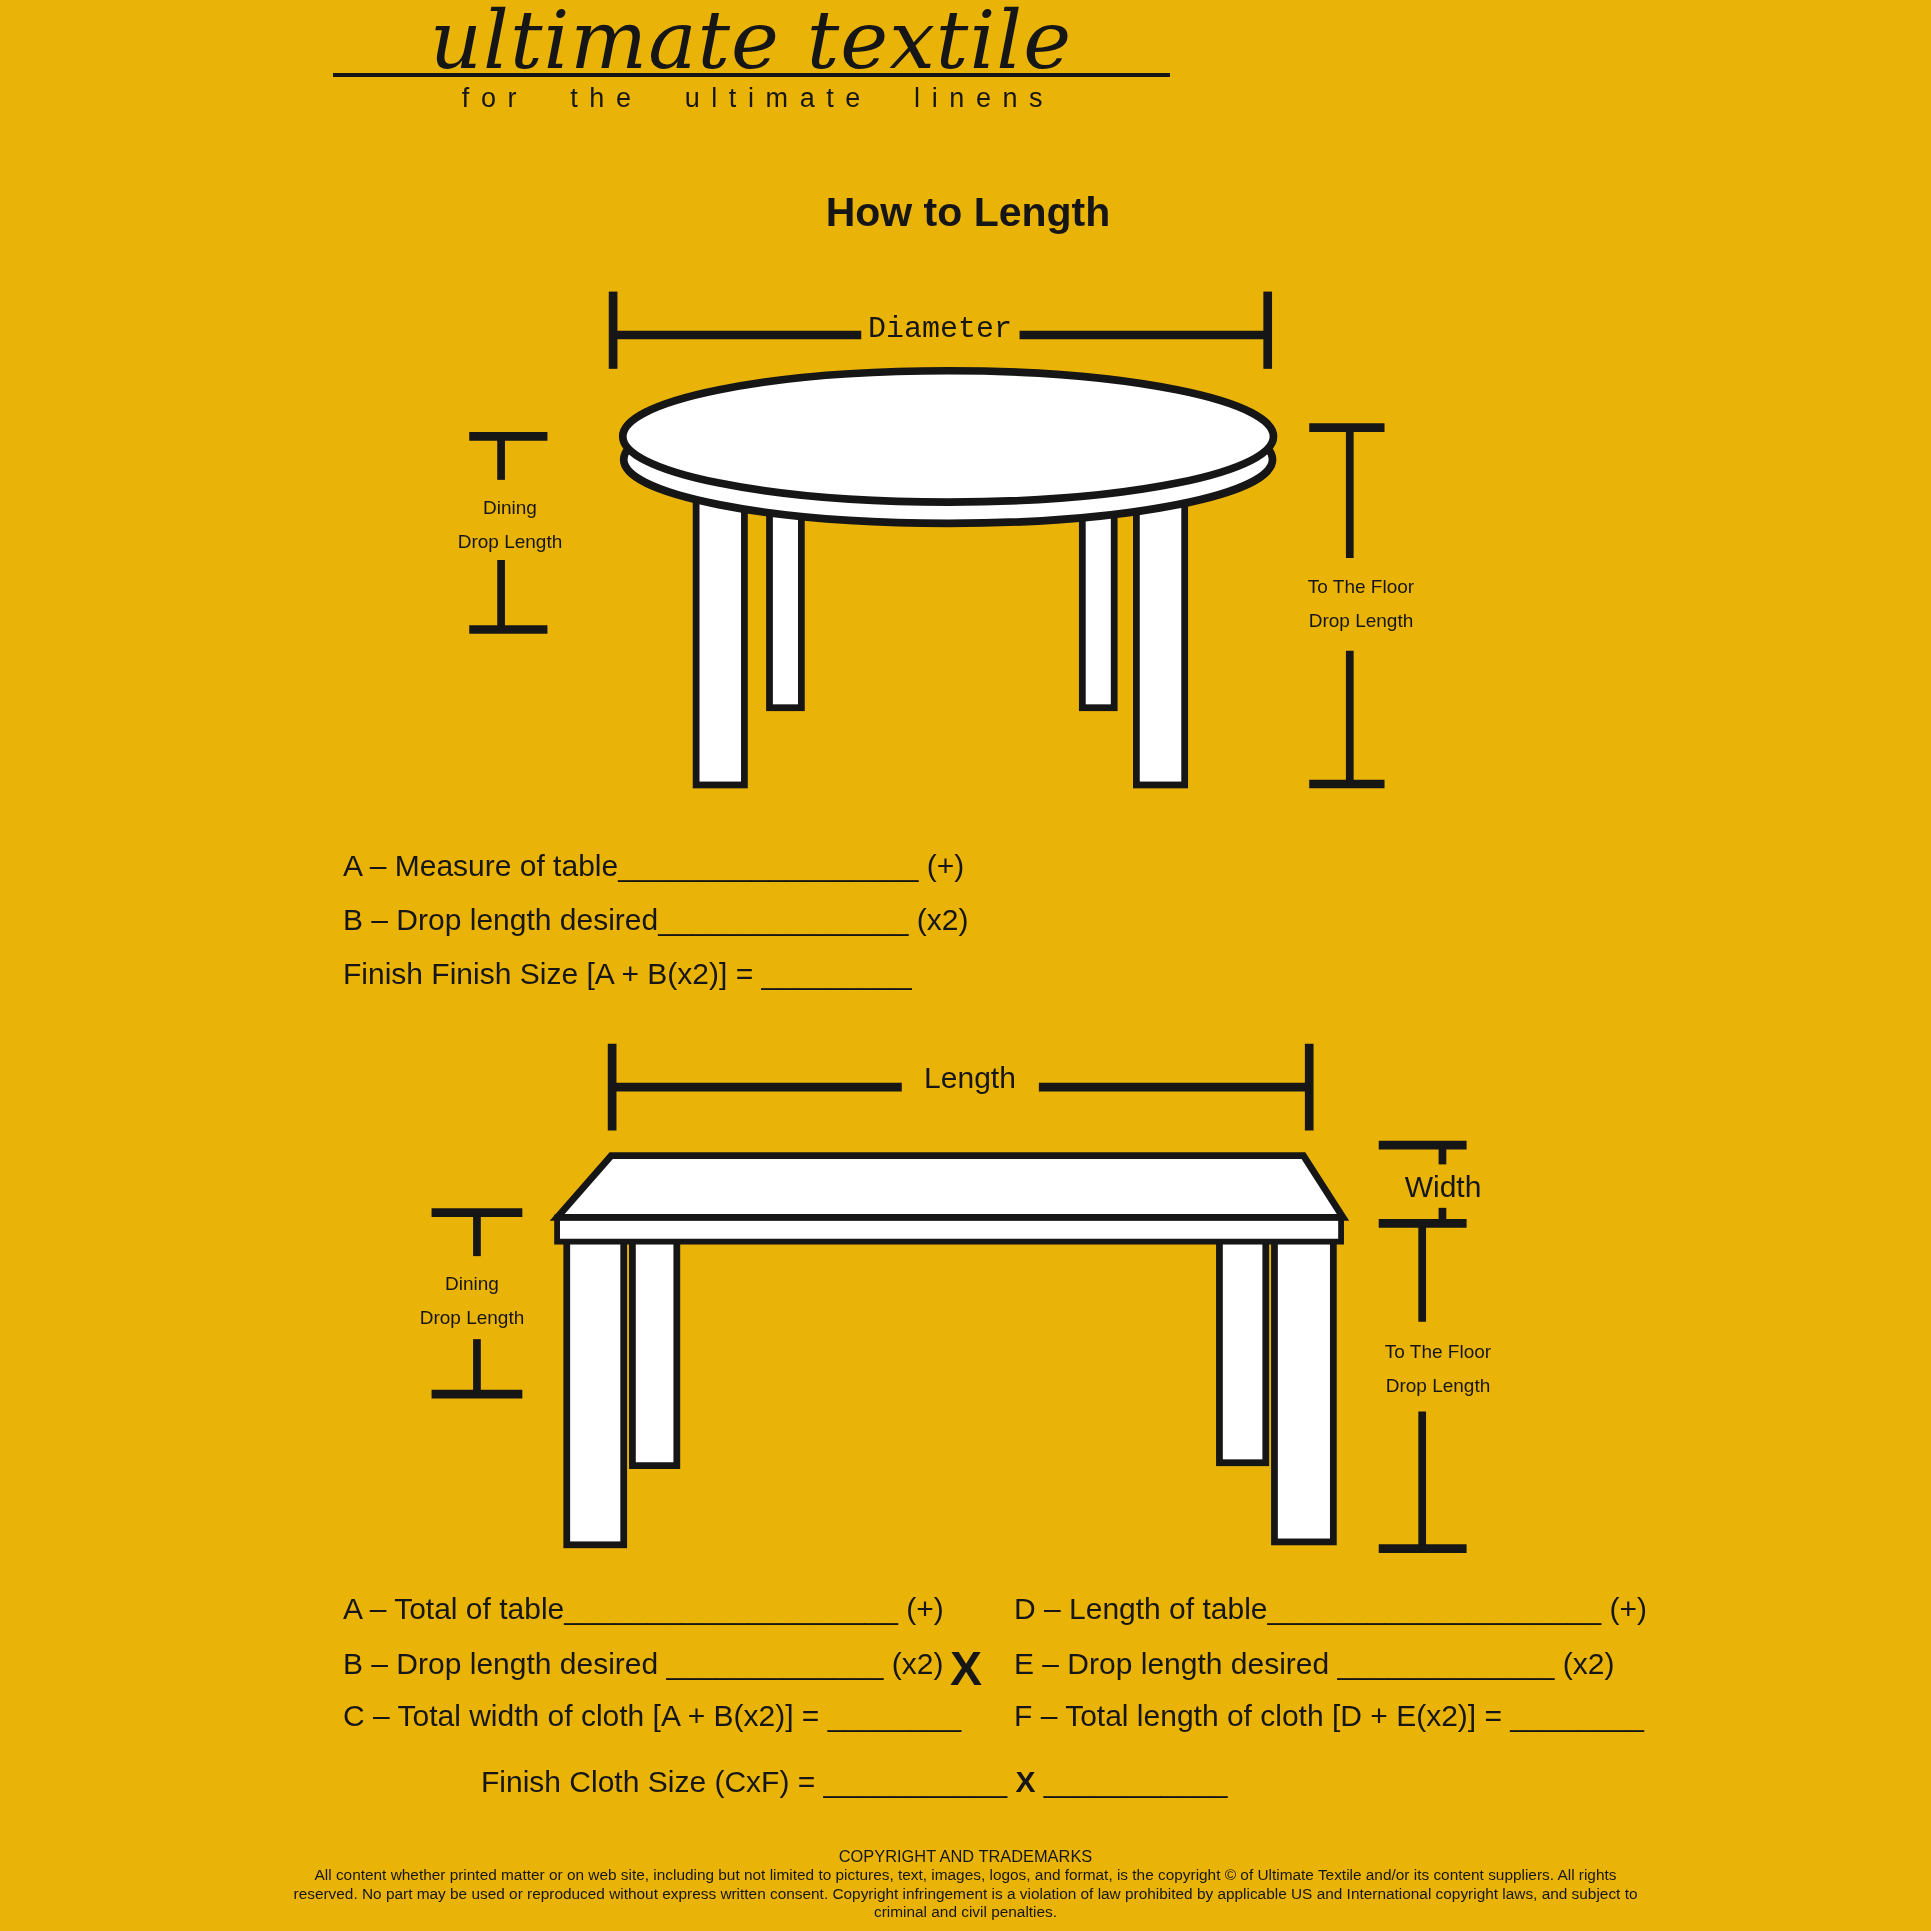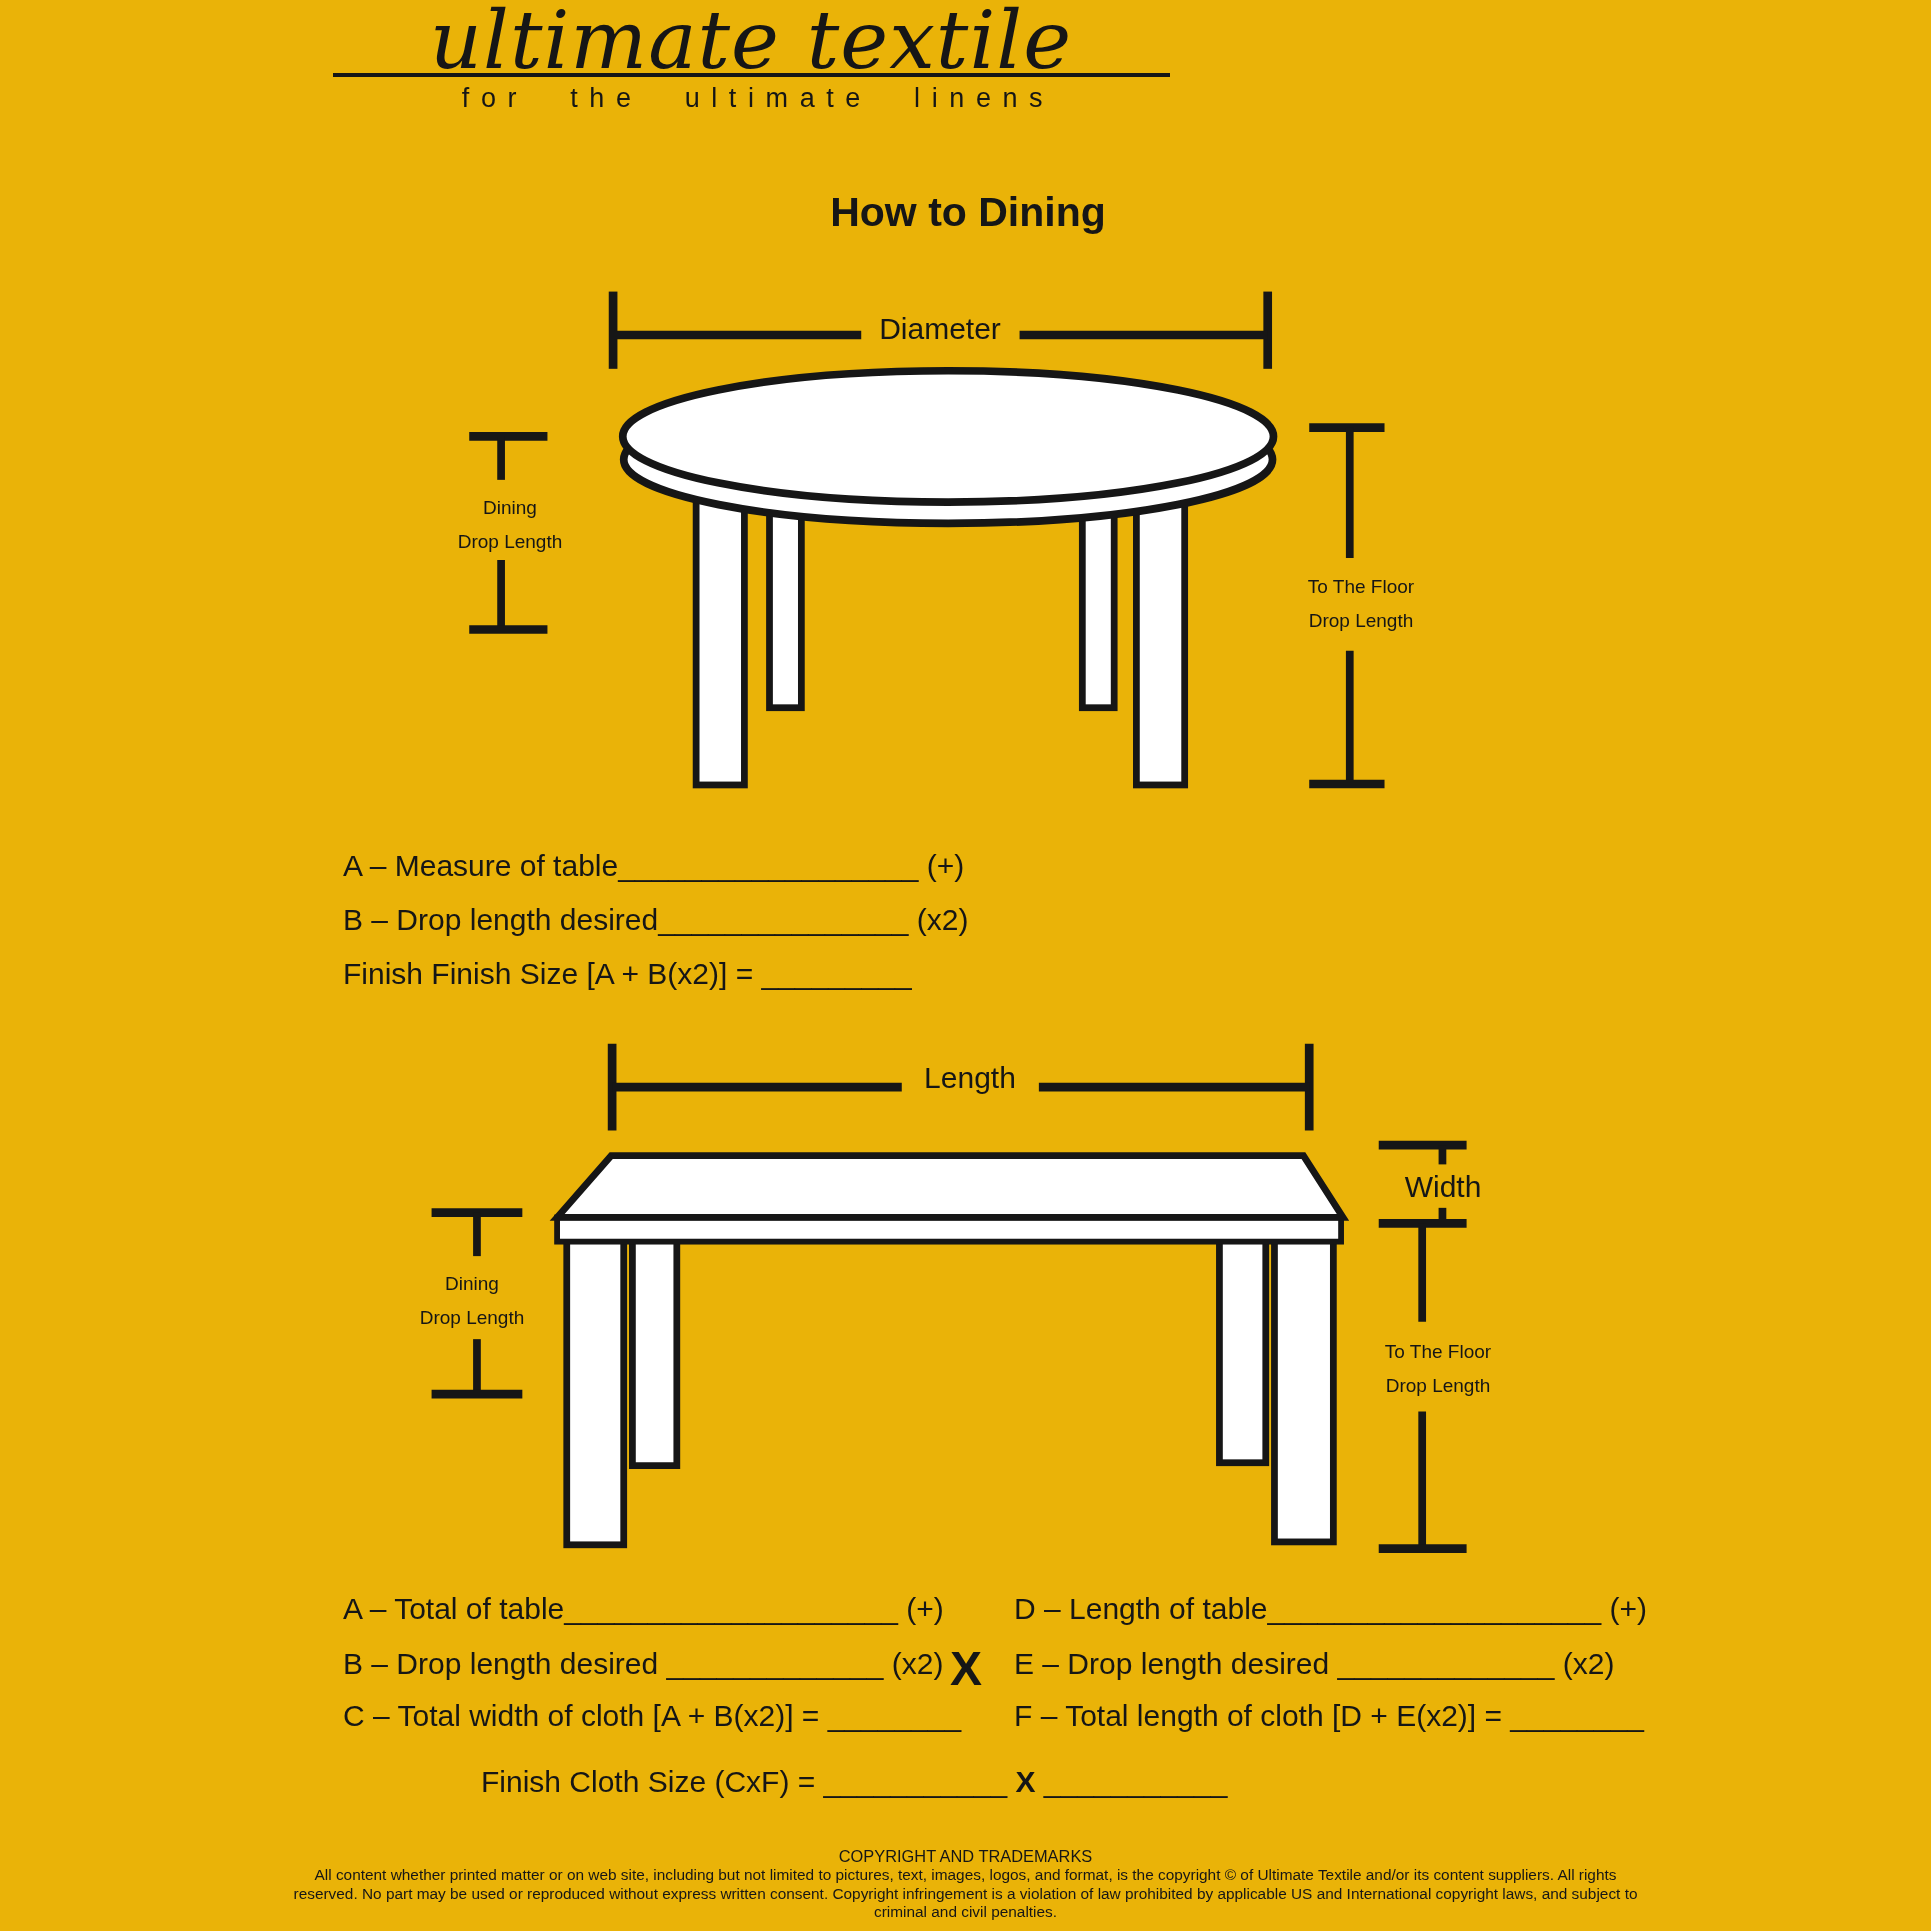--- a/index.html
+++ b/index.html
@@ -100,23 +100,23 @@
         <line x1="1473" y1="1462" x2="1473" y2="1604" stroke-width="8"></line>
         <line x1="1428" y1="1604" x2="1519" y2="1604" stroke-width="9"></line>
       </g>
     </g>
   </svg>
 
   <div class="abs ctr logo-script" style="left:751px;top:0px;">ultimate textile</div>
   <div class="logo-underline" style="left:333px;top:73px;width:837px;height:3.9px;"></div>
   <div class="abs ctr logo-tagline" style="left:758px;top:83px;">for the ultimate linens</div>
 
-  <div class="abs ctr page-title" style="left:968px;top:189px;">How to Dining</div>
+  <div class="abs ctr page-title" style="left:968px;top:189px;">How to Length</div>
 
-  <div class="abs ctr dim-label" style="left:940px;top:312px;">Diameter</div>
+  <div class="abs ctr dim-label" style="left:940px;top:312px;font-family:Liberation Mono, monospace;">Diameter</div>
 
   <div class="abs ctr dim-label2" style="left:510px;top:491px;">
     <div>Dining</div>
     <div>Drop Length</div>
   </div>
 
   <div class="abs ctr dim-label2" style="left:1361px;top:570px;">
     <div>To The Floor</div>
     <div>Drop Length</div>
   </div>

